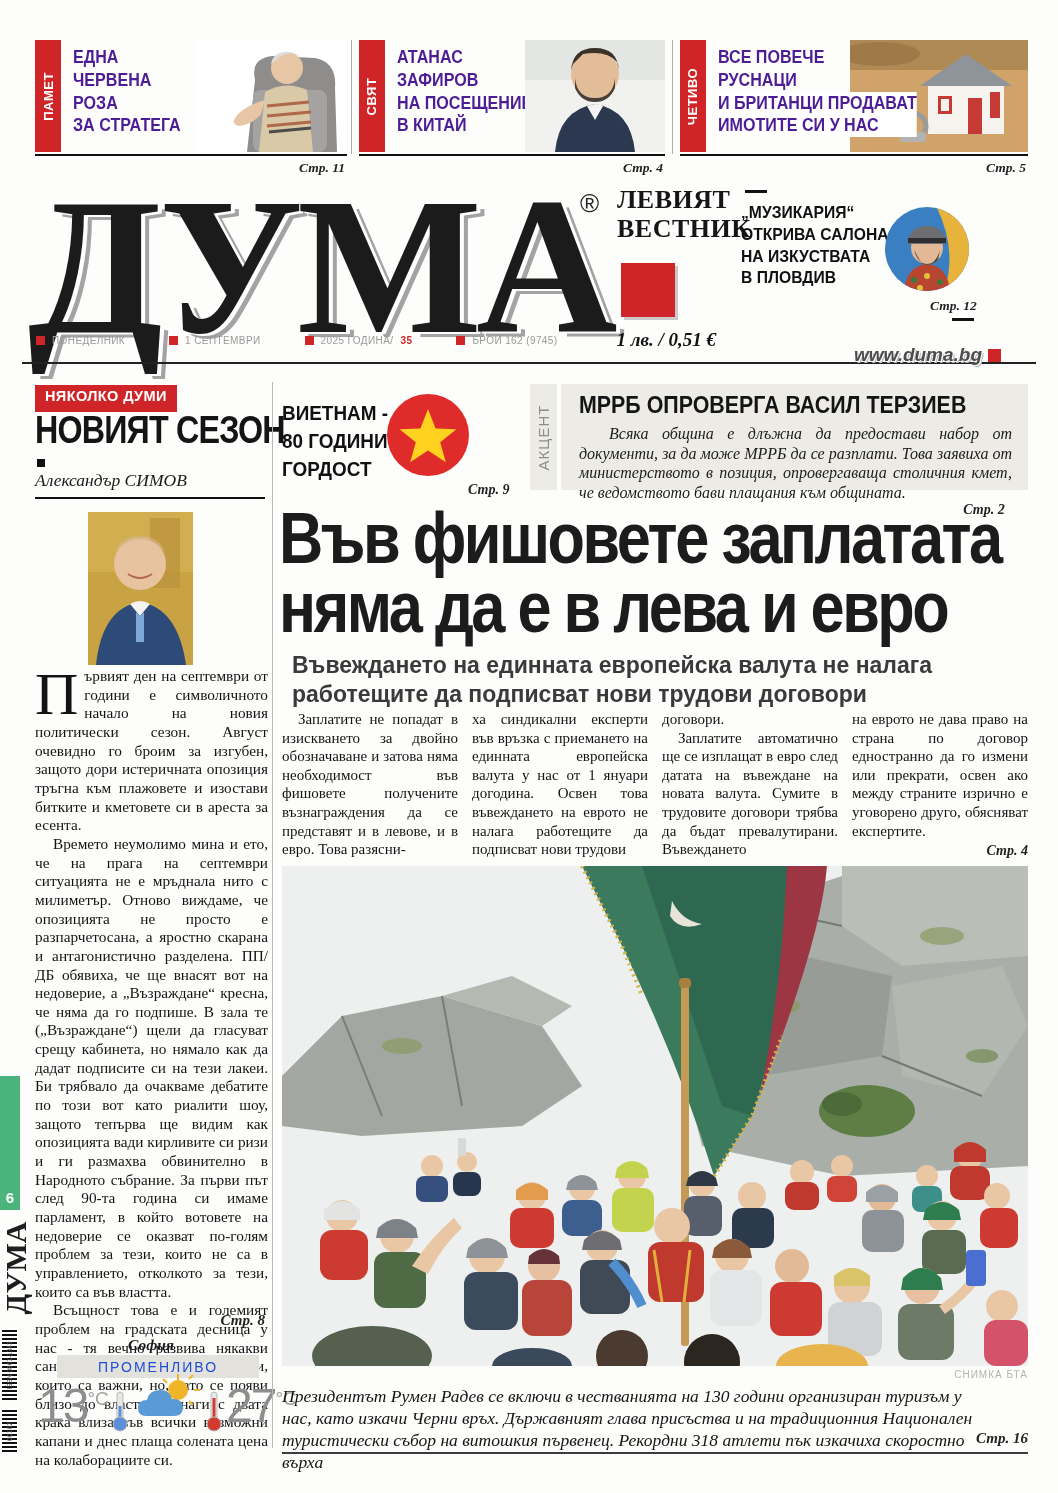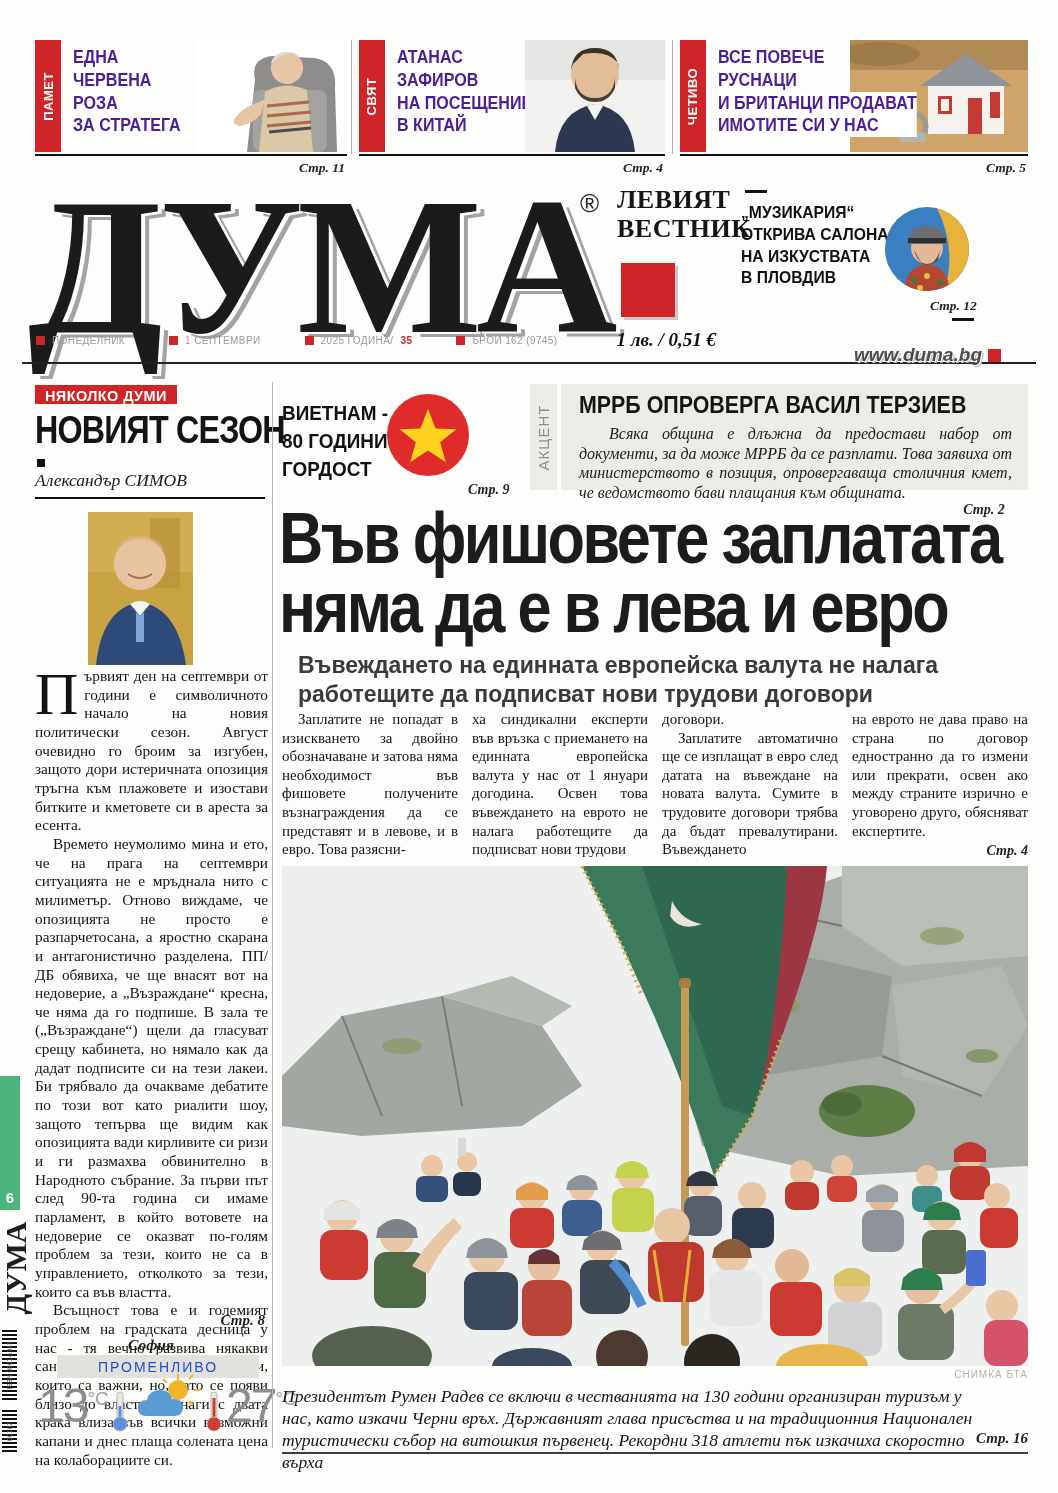--- a/index.html
+++ b/index.html
@@ -35,21 +35,21 @@
   #dateline .hl{color:var(--accent,#cf2428);font-weight:700;}
   #mastrule{position:absolute;left:22px;top:362px;width:1014px;height:2px;background:#222;}
   .dash{position:absolute;height:3px;background:#111;}
   #cult-title{position:absolute;left:741px;top:202px;font-weight:700;font-size:16.5px;line-height:1.32;color:#111;}
   #cult-title>div{transform:scaleX(.95);transform-origin:left top;white-space:nowrap;}
   #website{position:absolute;left:854px;top:344px;display:flex;align-items:center;gap:6px;
            font-weight:800;font-style:italic;font-size:19px;color:#4d4d4d;text-shadow:1px 1px 0 #fff,2px 2px 0 #bbb;}
   #website::after{content:"";width:13px;height:13px;background:var(--accent,#cf2428);display:inline-block;}
   
   #kicker{position:absolute;left:35px;top:385px;background:var(--accent,#cf2428);color:#fff;font-weight:700;
-          font-size:14.5px;padding:3px 10px 0;letter-spacing:.4px;}
+          font-size:14.5px;padding:3px 10px 8px;letter-spacing:.4px;}
   #op-title{position:absolute;left:35px;top:409px;font-weight:800;font-size:38px;letter-spacing:-1px;color:#141414;
             transform:scaleX(.85);transform-origin:left top;white-space:nowrap;}
   #op-bullet{position:absolute;left:37px;top:459px;width:8px;height:8px;background:#111;}
   #op-author{position:absolute;left:35px;top:470px;font-family:"Liberation Serif",serif;font-style:italic;font-size:17.5px;}
   #op-rule{position:absolute;left:35px;top:497px;width:230px;height:2px;background:#111;}
   #op-body{position:absolute;left:35px;top:667px;width:233px;font-family:"Liberation Serif",serif;
            font-size:15.3px;line-height:1.22;text-align:justify;color:#131313;}
   #op-body p{margin:0;}
   #op-body p+p{text-indent:18px;}
   #dropcap{float:left;font-family:"Liberation Serif",serif;font-size:60px;line-height:.82;margin:3px 6px 0 0;}
@@ -72,21 +72,21 @@
   #ak-label span{transform:rotate(-90deg);white-space:nowrap;color:#8f8d88;font-size:15px;letter-spacing:1px;}
   #ak-box{position:absolute;left:561px;top:384px;width:467px;height:106px;background:var(--panel,#ecebe6);box-sizing:border-box;
           padding:8px 16px 0 18px;}
   #ak-title{font-weight:800;font-size:23px;color:#141414;transform:scaleX(.93);transform-origin:left top;white-space:nowrap;}
   #ak-text{margin-top:5px;font-family:"Liberation Serif",serif;font-style:italic;font-size:16px;line-height:1.22;
            text-align:justify;text-indent:30px;color:#1b1b1b;}
   #ak-page{position:absolute;left:940px;top:502px;width:88px;text-align:center;}
   
   #headline{position:absolute;left:279px;top:503px;font-weight:800;font-size:73px;letter-spacing:-3px;line-height:.95;
             color:#1c1c1c;transform:scaleX(.84);transform-origin:left top;white-space:nowrap;}
-  #subhead{position:absolute;left:298px;top:651px;width:660px;font-weight:700;font-size:23px;line-height:1.26;color:#3a3a3a;}
+  #subhead{position:absolute;left:292px;top:651px;width:660px;font-weight:700;font-size:23px;line-height:1.26;color:#3a3a3a;}
   #lead-cols{position:absolute;left:282px;top:710px;width:746px;display:flex;gap:14px;
              font-family:"Liberation Serif",serif;font-size:15px;line-height:1.24;text-align:justify;color:#131313;}
   #lead-cols .col{flex:1;}
   #lead-cols p{margin:0;}
   #lead-cols .ind{text-indent:16px;}
   #lead-page{text-align:right;margin-top:2px;}
   
   #banner{position:absolute;left:282px;top:834px;width:746px;height:27px;background:var(--banner,#c5242b);
           color:#fff;font-weight:700;font-size:15.5px;letter-spacing:.6px;display:flex;align-items:center;justify-content:center;}
   #bigphoto{position:absolute;left:282px;top:866px;width:746px;height:500px;overflow:hidden;}

